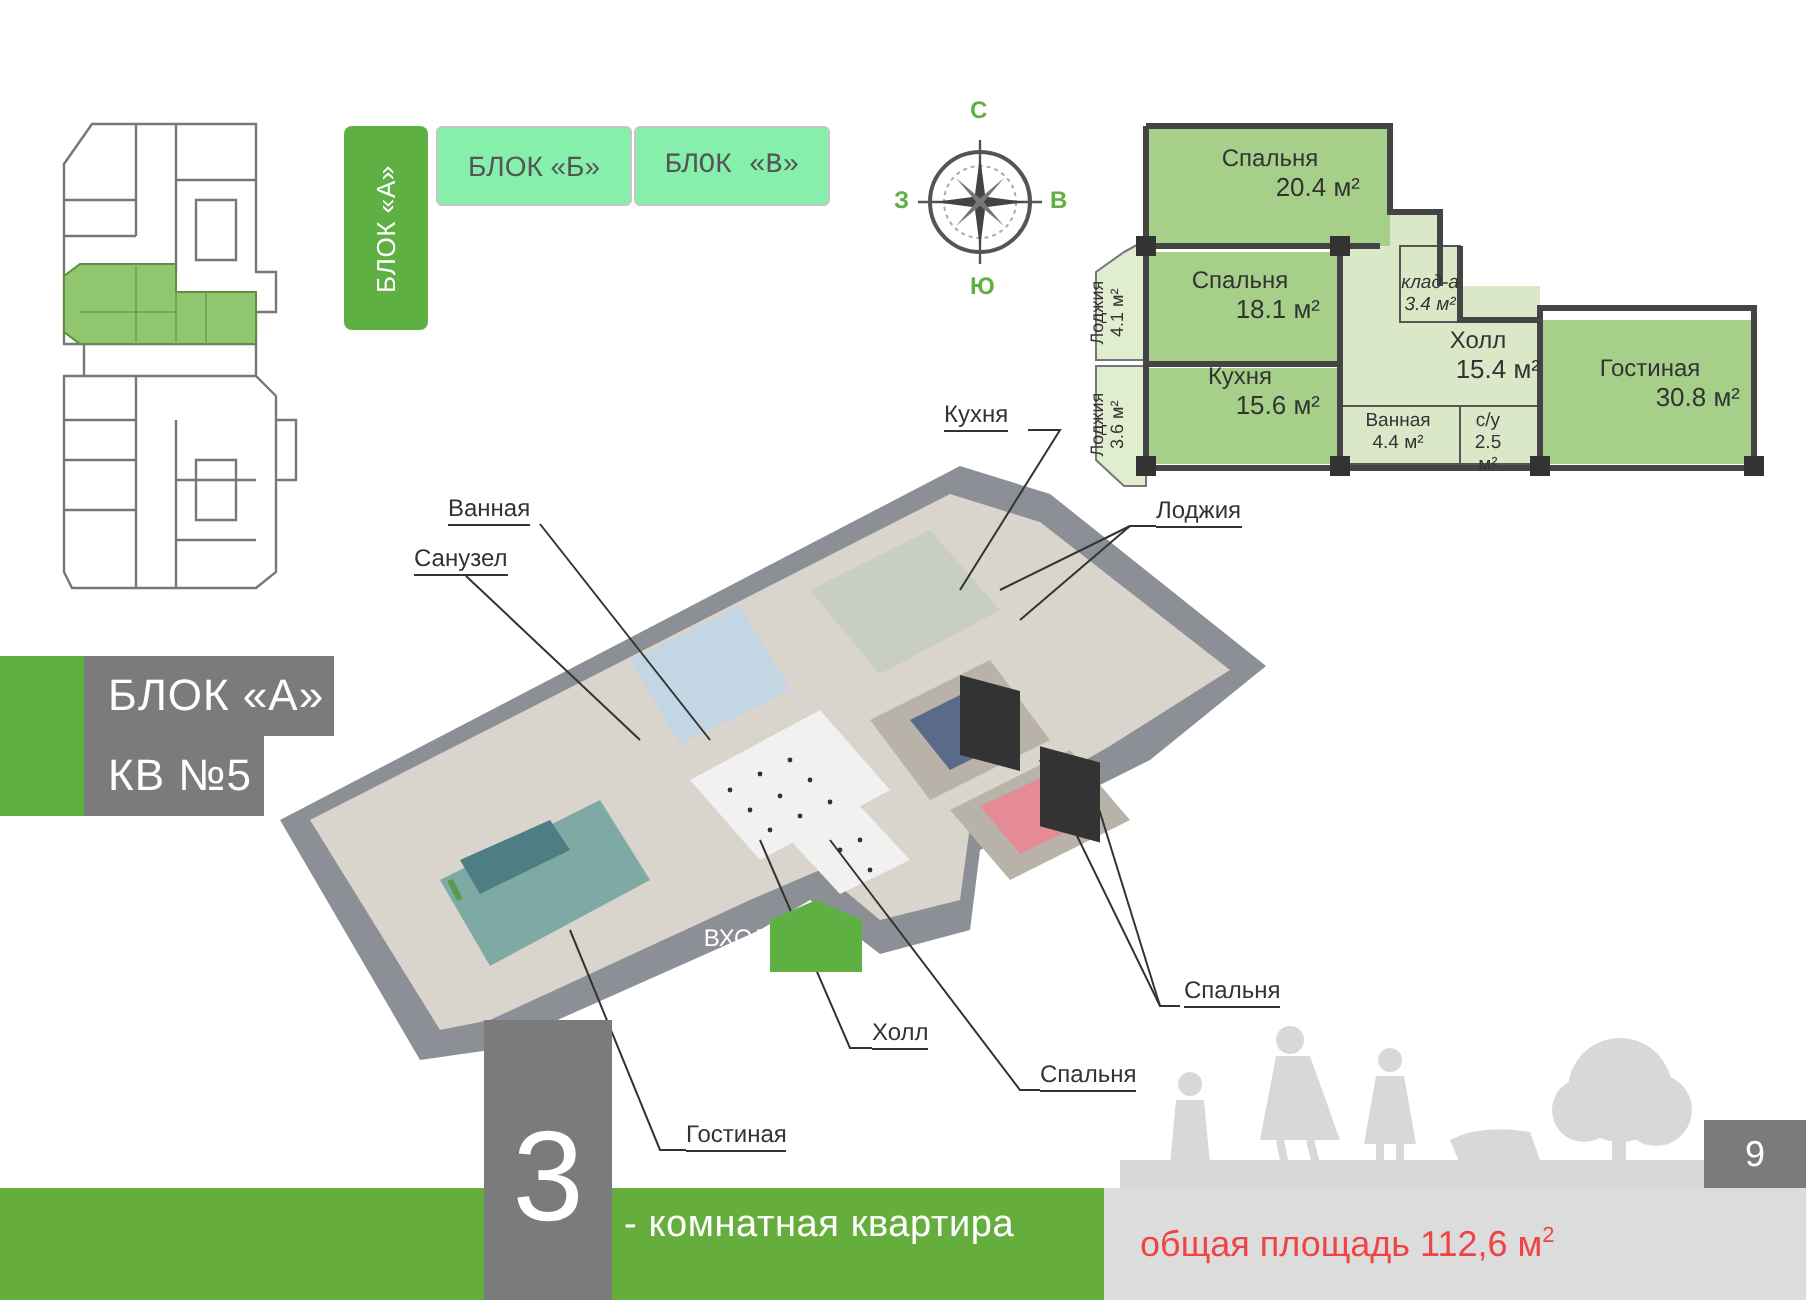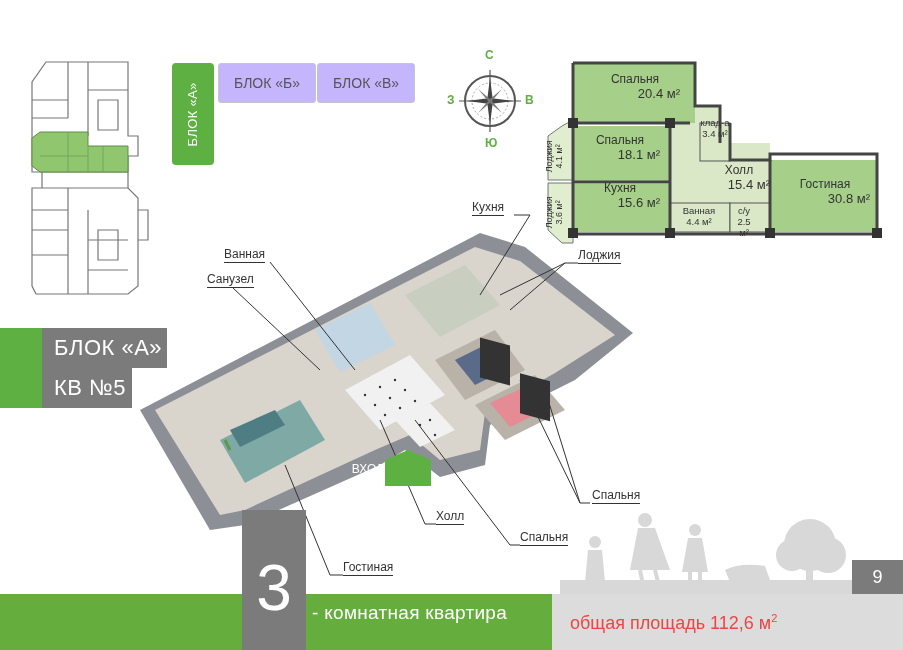--- a/index.html
+++ b/index.html
@@ -7,24 +7,24 @@
     body { position: relative; font-family: "Liberation Sans", "DejaVu Sans", sans-serif; color: #333; }
     .abs { position: absolute; }
 
     
     .building { left: 28px; top: 60px; width: 125px; height: 236px; }
 
     
     .block-a-vert { left: 172px; top: 63px; width: 42px; height: 102px; background: #5fb043; border-radius: 4px;
       display: flex; align-items: center; justify-content: center; }
     .block-a-vert span { transform: rotate(-90deg); color: #fff; font-size: 13px; white-space: nowrap; letter-spacing: 0.3px; }
-    .block-tab { top: 63px; height: 40px; background: #c4b5fd; border: 1px solid #c6c6c6; border-radius: 3px;
+    .block-tab { top: 63px; height: 40px; background: #86efac; border: 1px solid #c6c6c6; border-radius: 3px;
       display: flex; align-items: center; justify-content: center; font-size: 14px; color: #555; }
     .block-b { left: 218px; width: 98px; }
-    .block-v { left: 317px; width: 98px; }
+    .block-v { left: 317px; width: 98px; font-family: Liberation Mono, monospace; }
 
     
     .compass { left: 445px; top: 50px; width: 90px; height: 100px; }
     .compass-label { color: #5fb043; font-size: 12px; font-weight: bold; }
 
     
     .plan { left: 540px; top: 58px; width: 345px; height: 190px; }
     .room-label { position: absolute; text-align: center; font-size: 12px; color: #333; line-height: 1.15; }
     .room-label .area { font-size: 13px; text-align: right; }
     .room-label.vert { transform: rotate(-90deg); font-size: 9px; }
@@ -149,21 +149,21 @@
     <div class="area">15.6 м²</div>
   </div>
   <div class="room-label" style="left:168px;top:106px;width:62px;">
     <div>Холл</div>
     <div class="area">15.4 м²</div>
   </div>
   <div class="room-label" style="left:240px;top:120px;width:90px;">
     <div>Гостиная</div>
     <div class="area">30.8 м²</div>
   </div>
-  <div class="room-label small" style="left:158px;top:60px;width:34px;">
+  <div class="room-label small" style="left:158px;top:79px;width:34px;font-style:italic;">
     <div>клад-а</div>
     <div>3.4 м²</div>
   </div>
   <div class="room-label small" style="left:130px;top:148px;width:58px;">
     <div>Ванная</div>
     <div>4.4 м²</div>
   </div>
   <div class="room-label small" style="left:192px;top:148px;width:24px;">
     <div>с/у</div>
     <div>2.5 м²</div>

